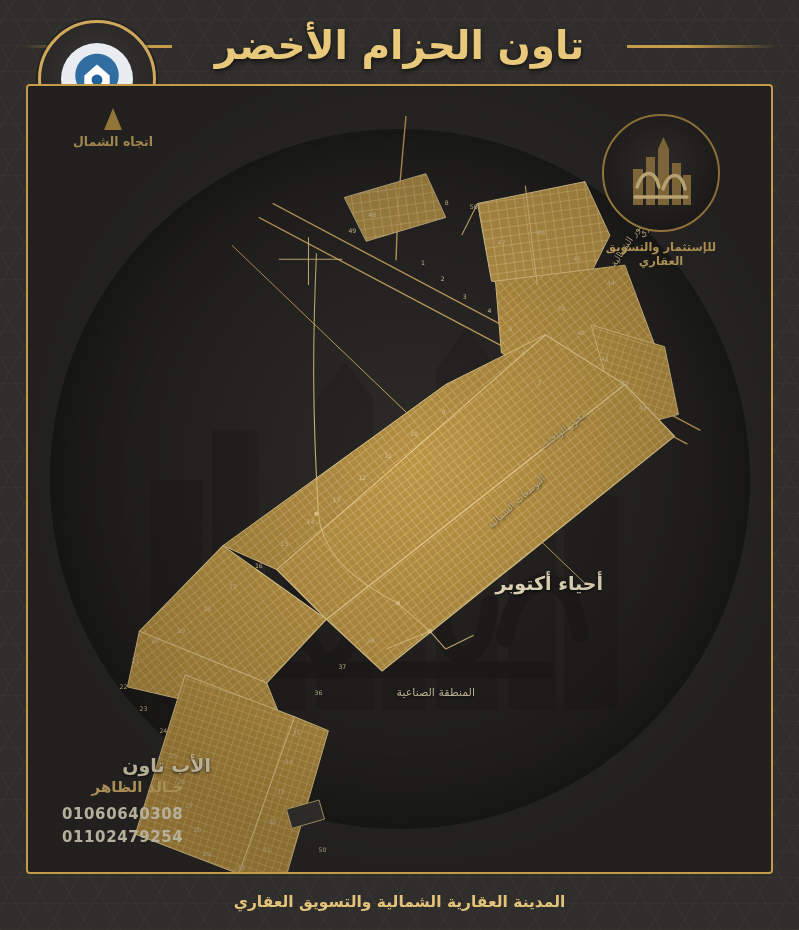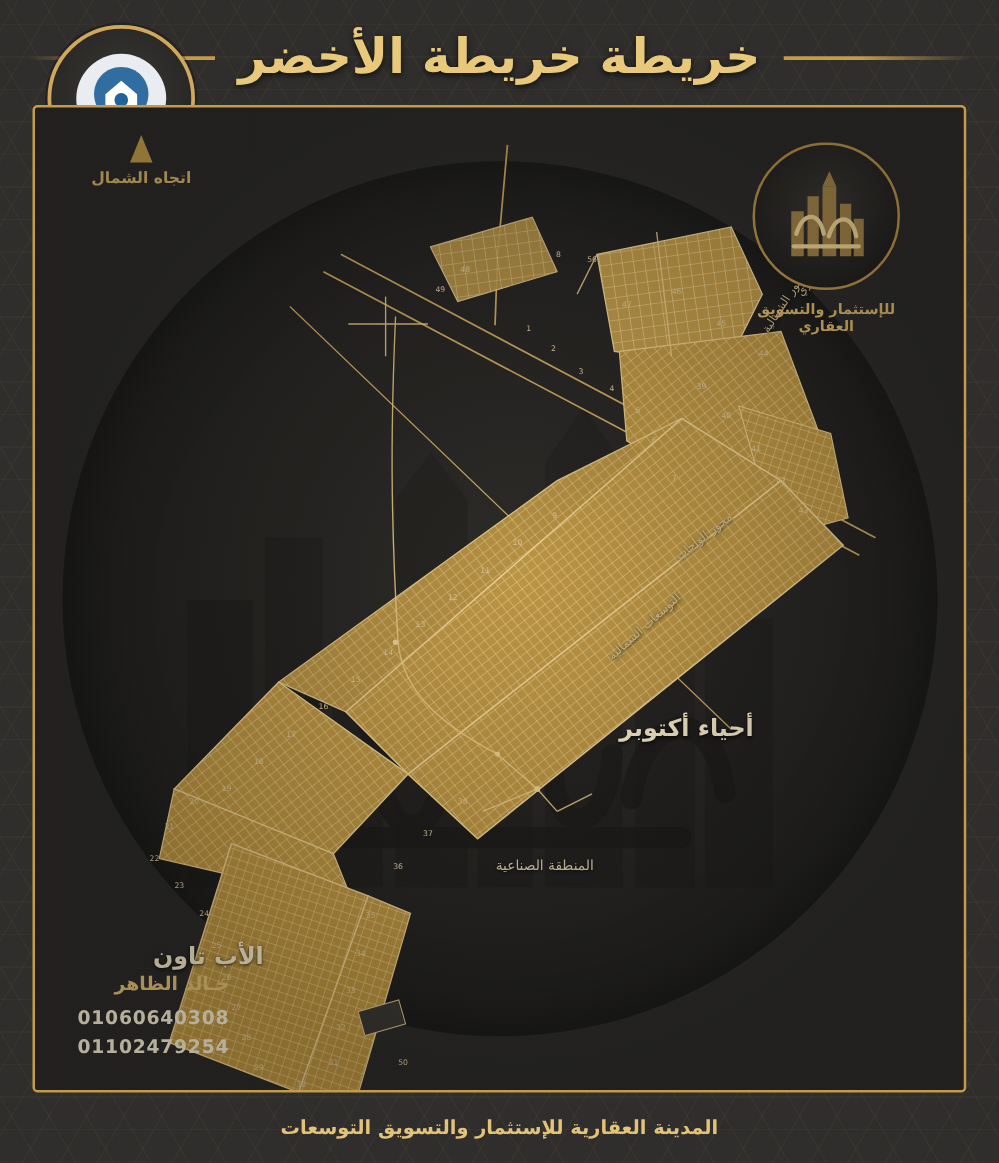--- a/index.html
+++ b/index.html
@@ -183,21 +183,21 @@
   }
 </style>
 </head>
 <body>
 
 <div class="poster">
 
   <div class="title-bar">
     <div class="title-rule left"></div>
     <div class="title-rule right"></div>
-    <div class="title-text">خريطة خريطة الأخضر</div>
+    <div class="title-text">تاون الحزام الأخضر</div>
   </div>
 
   <div class="mark">
     <div class="mark-glyph">
       <svg viewBox="0 0 64 64" xmlns="http://www.w3.org/2000/svg" aria-hidden="true">
         <path d="M32 4 C18 4 8 15 8 28 c0 16 18 30 24 32 6-2 24-16 24-32C56 15 46 4 32 4z" fill="#20639b" opacity="0.92"></path>
         <path d="M32 16 L46 28 v16 a2 2 0 0 1-2 2 H20 a2 2 0 0 1-2-2 V28 z" fill="#ffffff"></path>
         <circle cx="32" cy="33" r="6" fill="#20639b"></circle>
       </svg>
     </div>
@@ -390,16 +390,16 @@
     <div class="contact">
       <div class="contact-name">خـالد الظاهر</div>
       <div class="contact-phone">01060640308</div>
       <div class="contact-phone">01102479254</div>
     </div>
 
     <div class="frame-inner-glow"></div>
   </div>
 
   <div class="footer">
-    <div class="footer-text">المدينة العقارية للإستثمار والتسويق التوسعات</div>
+    <div class="footer-text">المدينة العقارية الشمالية والتسويق العقاري</div>
   </div>
 
 </div>
 
 </body></html>

